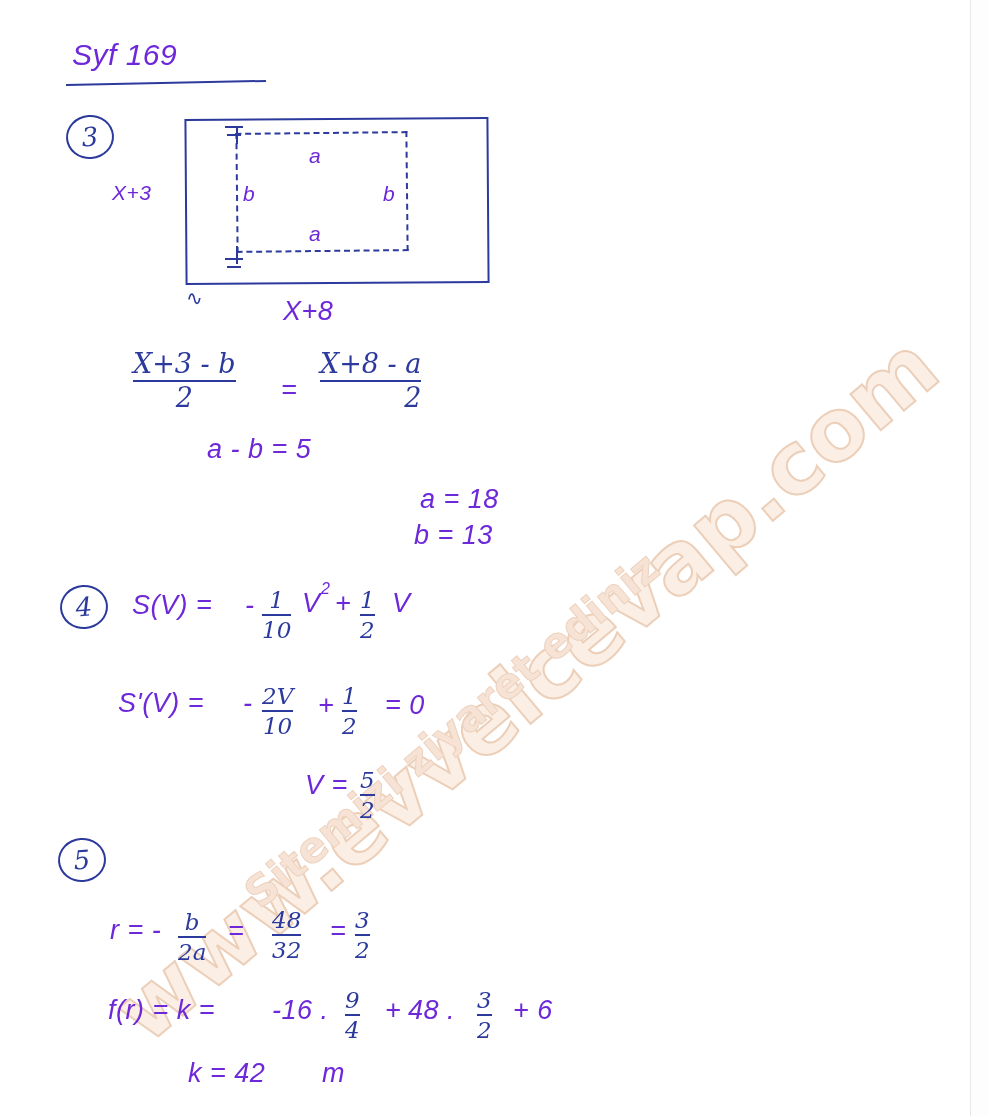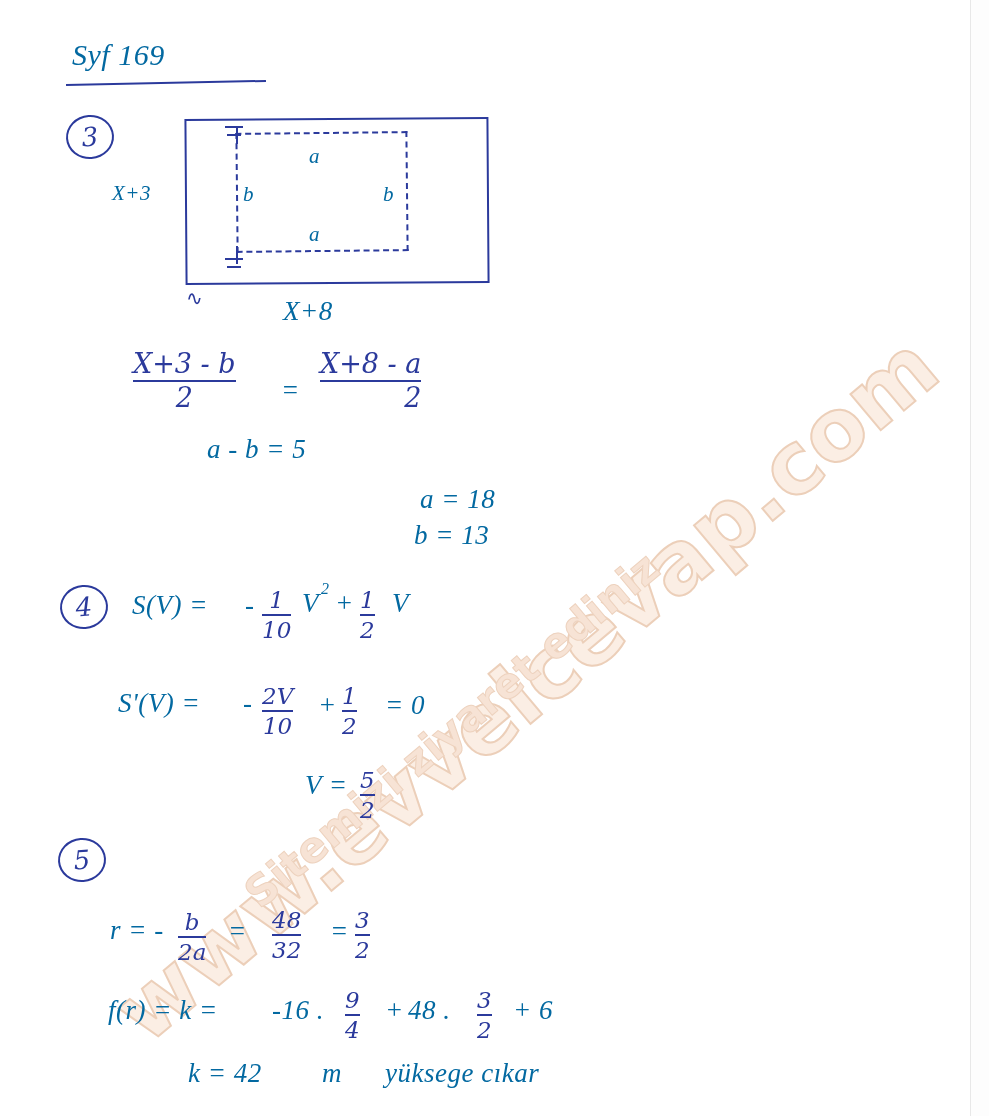--- a/index.html
+++ b/index.html
@@ -22,22 +22,22 @@
     position: absolute;
     top: 0;
     right: 0;
     width: 18px;
     height: 100%;
     background: #fdfdfd;
     border-left: 1px solid #e8e8e8;
   }
   .ink {
     position: absolute;
-    color: #0369a1;
-    font-family: Liberation Serif, serif;
+    color: #6d28d9;
+    font-family: Liberation Sans, sans-serif;
     font-style: italic;
     white-space: nowrap;
     letter-spacing: 0.5px;
   }
   .ink.h {
     font-size: 30px;
   }
   .ink.m {
     font-size: 27px;
   }
@@ -275,16 +275,15 @@
   <div class="ink m" style="left:408px; top:995px;">48 .</div>
   <div class="frac" style="left:477px; top:988px; font-size:23px;">
     <span class="num">3</span>
     <span class="bar"></span>
     <span class="den">2</span>
   </div>
   <div class="ink m" style="left:513px; top:995px;">+ 6</div>
 
   <div class="ink m" style="left:188px; top:1058px;">k = 42</div>
   <div class="ink m" style="left:322px; top:1058px;">m</div>
-  <div class="ink m" style="left:385px; top:1058px;">yüksege cıkar</div>
 
   <div id="scan-edge"></div>
 </div>
 
 </body></html>

